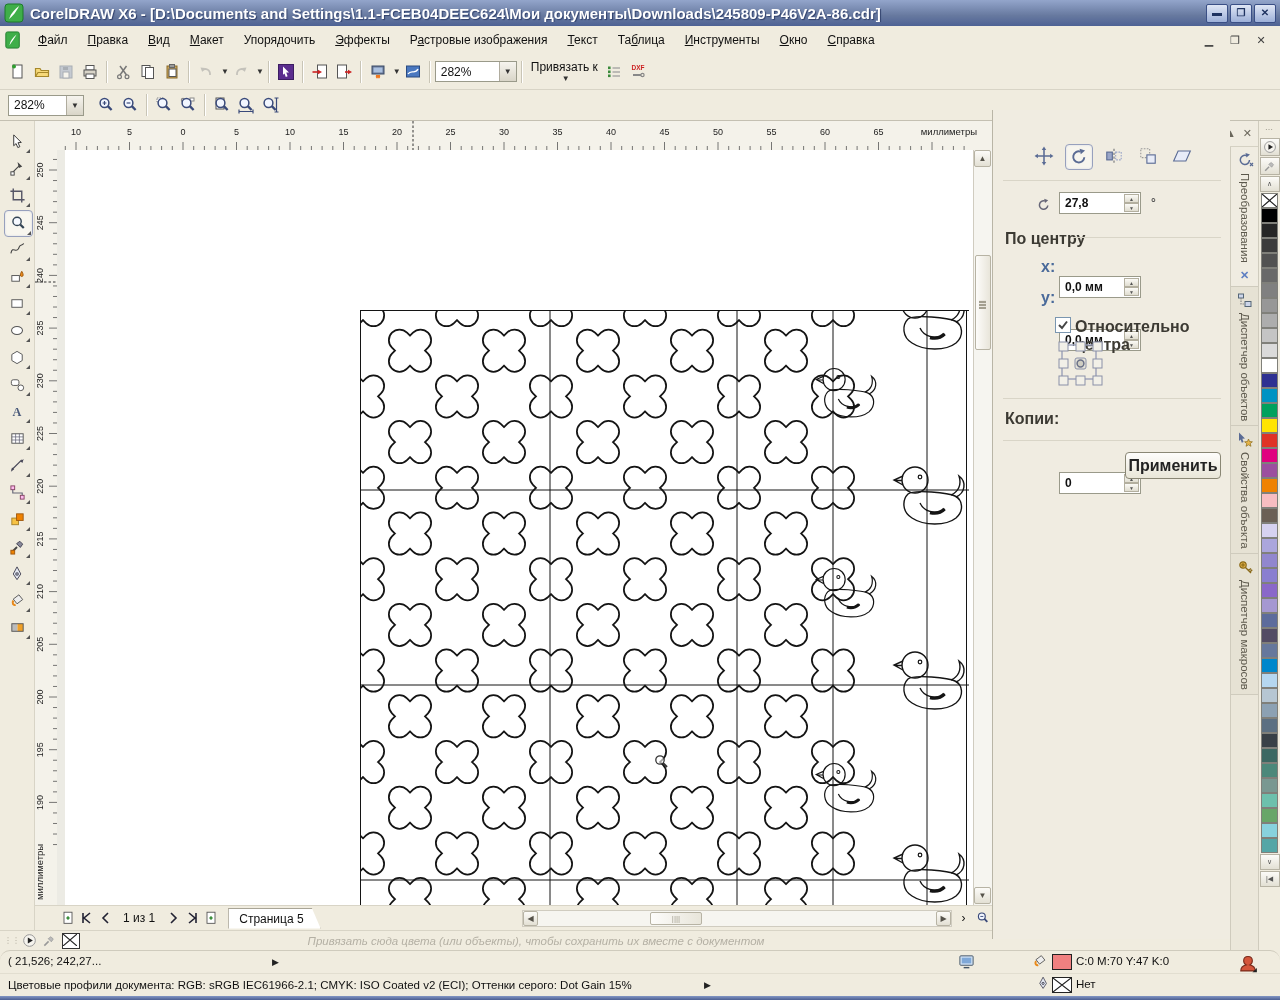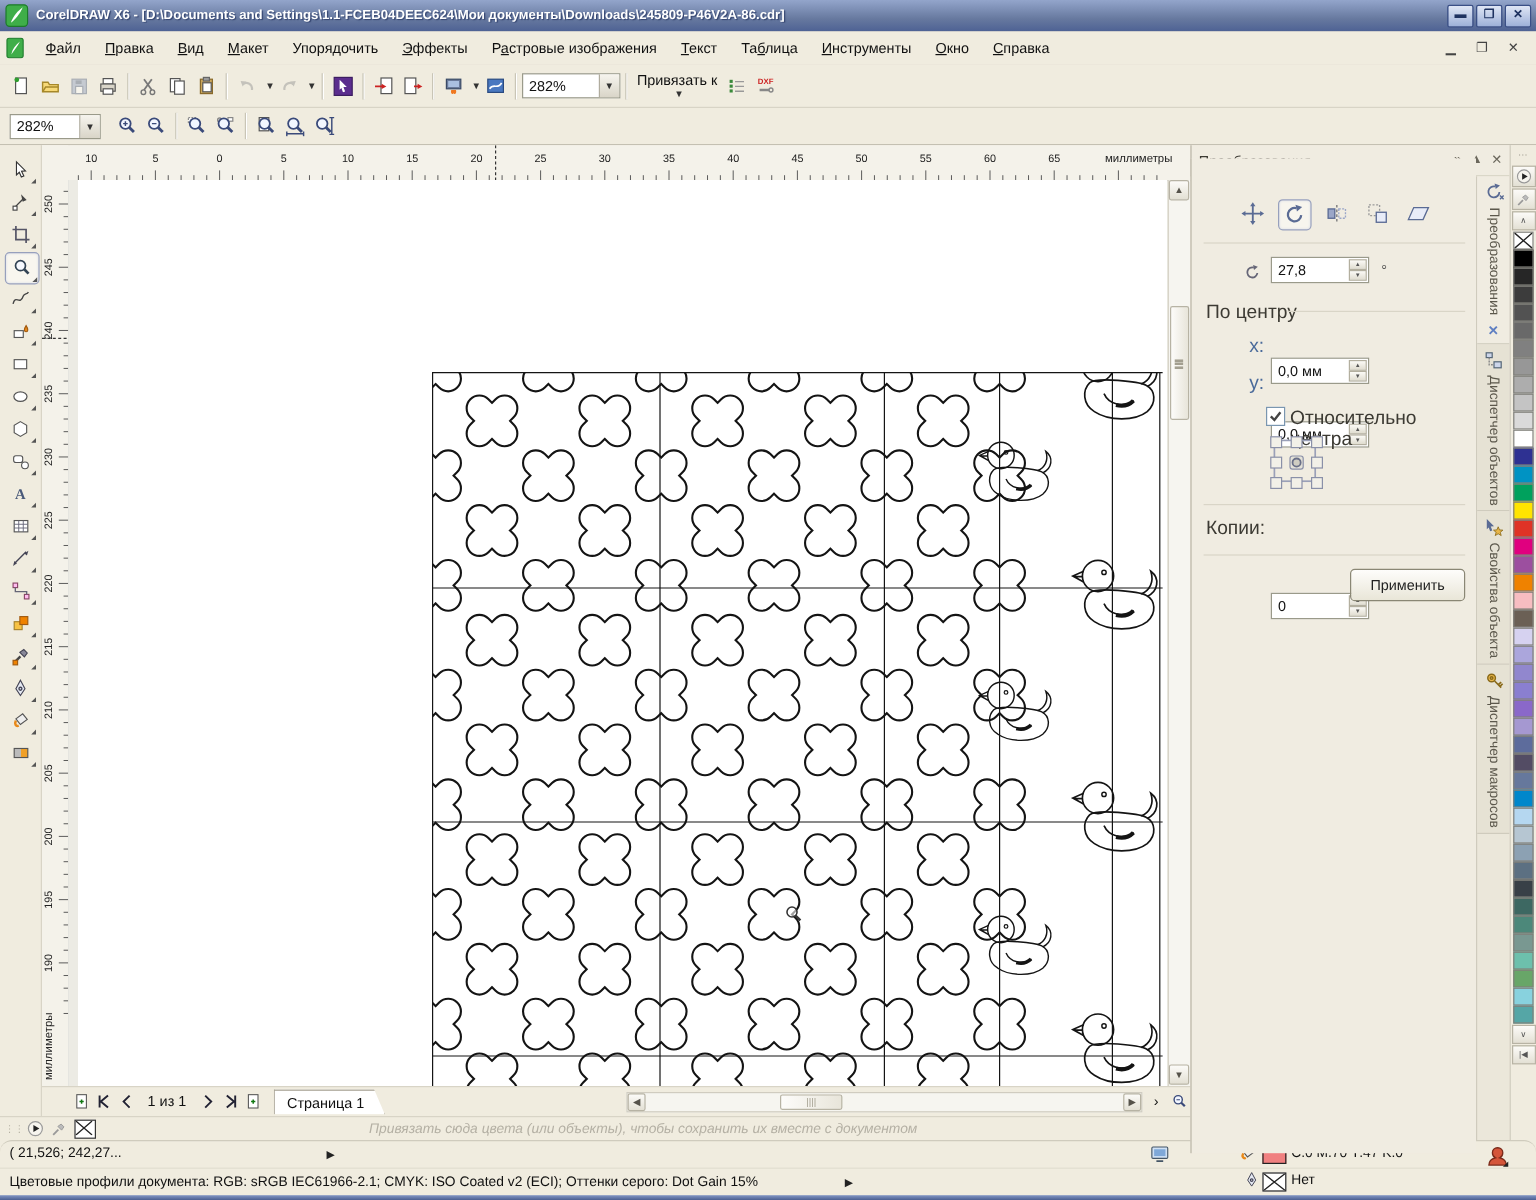--- a/index.html
+++ b/index.html
@@ -4,21 +4,21 @@
 <style>
   html,body{margin:0;padding:0;background:#cfcabb;}
   #app{position:relative;width:1280px;height:1000px;overflow:hidden;
        font-family:"Liberation Sans",sans-serif;font-size:12px;color:#111;
        background:#f0ecdf;user-select:none;}
   .abs{position:absolute;}
   
   .titlebar{position:absolute;left:0;top:0;width:1280px;height:26px;
     background:linear-gradient(#93a5cb,#67799f 60%,#4e6294);display:flex;align-items:center;
     border-bottom:1px solid #2f4270;}
-  .titlebar .title{color:#fff;font-weight:bold;font-size:11px;margin-left:6px;
+  .titlebar .title{color:#fff;font-weight:bold;font-size:15px;margin-left:6px;
     text-shadow:1px 1px 1px #30406b;white-space:nowrap;overflow:hidden;flex:1;}
   .appicon{width:20px;height:20px;margin-left:4px;flex:0 0 auto;}
   .winbtns{display:flex;gap:2px;margin-right:4px;}
   .winbtn{width:20px;height:17px;background:linear-gradient(#dfe6f5,#9db0d8);
     border:1px solid #3a4f86;border-radius:2px;color:#1e3260;font-size:10px;line-height:15px;
     text-align:center;font-weight:bold;}
   
   .menubar{position:absolute;left:0;top:26px;width:1280px;height:28px;background:#f0ecdf;
     border-bottom:1px solid #d8d4c6;display:flex;align-items:center;}
   .menuitem{padding:5px 10px;white-space:nowrap;}
@@ -78,42 +78,42 @@
   
   .statusbar{position:absolute;left:0;top:950px;width:1280px;height:46px;background:#f0ecdf;
     border-top:1px solid #cfcbbd;font-size:11.5px;border-radius:10px;}
   .statusbar .r1{position:absolute;left:0;top:0;width:1280px;height:22px;}
   .statusbar .r2{position:absolute;left:0;top:22px;width:1280px;height:24px;border-top:1px solid #e2ded0;}
   .swatch{display:inline-block;width:18px;height:14px;border:1px solid #222;vertical-align:-3px;}
   .bottomstrip{position:absolute;left:0;top:996px;width:1280px;height:4px;
     background:linear-gradient(#8296c4,#4c5f92);}
   .flyarrow{font-size:9px;color:#222;margin-left:4px;}
   
-  .docker{position:absolute;left:992px;top:132px;width:238px;height:829px;background:#f0ece1;
-    border-left:1px solid #b9b5a6;box-sizing:border-box;}
+  .docker{position:absolute;left:992px;top:110px;width:238px;height:829px;background:#f0ece1;
+    border-left:1px solid #b9b5a6;box-sizing:border-box;font-weight:bold;}
   .dockerhead{position:absolute;left:992px;top:121px;width:266px;height:26px;background:#f0ece1;
     border-left:1px solid #b9b5a6;border-bottom:1px solid #d5d1c3;display:flex;align-items:center;
     padding:0 6px;box-sizing:border-box;color:#3c3a33;}
   .dockerhead .hbtns{margin-left:auto;display:flex;gap:7px;color:#6b675c;font-size:11px;}
   .ticonrow{position:absolute;left:1030px;top:155px;display:flex;gap:8px;}
   .ticon{width:26px;height:24px;display:flex;align-items:center;justify-content:center;border-radius:4px;}
   .ticon.active{border:1px solid #97a0bd;background:#f7f5ee;box-shadow:inset 0 0 2px #cfd4e4;}
   .dsep{position:absolute;height:1px;background:#d9d5c7;}
   .field{background:#fff;border:1px solid #9a9a8a;height:22px;display:flex;align-items:center;
     padding-left:5px;box-sizing:border-box;font-size:12px;position:relative;}
   .spin{position:absolute;right:1px;top:1px;width:15px;height:18px;display:flex;flex-direction:column;}
   .spin span{flex:1;background:linear-gradient(#fbfaf6,#e0ddd0);border:1px solid #b3af9f;font-size:5px;
     color:#555;display:flex;align-items:center;justify-content:center;}
   .dlabel{position:absolute;font-size:16px;color:#3c3a33;}
   .grpline{position:absolute;height:1px;background:#d9d5c7;}
   .chk{position:absolute;width:14px;height:14px;background:#fff;border:1px solid #7a96b0;
     display:flex;align-items:center;justify-content:center;}
   .applybtn{position:absolute;width:94px;height:25px;border:1px solid #8a8775;border-radius:4px;
     background:linear-gradient(#fefdfb,#e9e6d8);display:flex;align-items:center;justify-content:center;
-    font-size:12px;color:#222;}
+    font-size:16px;color:#222;}
   
   .sidetabs{position:absolute;left:1230px;top:147px;width:28px;height:803px;background:#ebe7da;
     border-left:1px solid #cfcbbd;box-sizing:border-box;}
   .stab{position:relative;border-bottom:1px solid #cfcbbd;display:flex;flex-direction:column;
     align-items:center;padding:4px 0;background:#e6e2d4;}
   .stab.active{background:#f0ece1;}
   .stab .vlabel{writing-mode:vertical-rl;font-size:11.5px;color:#5c584c;margin-top:4px;white-space:nowrap;}
   .stab .closex{color:#5f7fc2;font-weight:bold;font-size:11px;margin-top:6px;}
   
   .palette{position:absolute;left:1258px;top:121px;width:22px;height:829px;background:#f0ecdf;
@@ -829,21 +829,21 @@
           <path d="M5,3 L11,8 L5,13 M12,3 L12,13" stroke="#223" fill="none" stroke-width="1.6"></path>
         </svg>
       </span>
     <span class="pgbtn" id="pg-add2">
         <svg width="16" height="16" viewBox="0 0 18 18">
           <rect x="4.5" y="2.5" width="9" height="12.5" fill="#fff" stroke="#555" stroke-width="1"></rect>
           <path d="M7,9 L11,9 M9,7 L9,11" fill="none" stroke="#171" stroke-width="1.4"></path>
         </svg>
       </span>
     <span class="pagetab">
-        <span>Страница 1</span>
+        <span>Страница 5</span>
       </span>
     <div class="hscroll">
       <div class="sbtn" style="left:0;top:0;width:15px;height:15px;">◀</div>
       <div class="sthumb" style="left:127px;top:1px;width:52px;height:13px;">
           <span class="grip" style="letter-spacing:0;font-size:8px;">||||</span>
         </div>
       <div class="sbtn" style="right:0;top:0;width:15px;height:15px;">▶</div>
     </div>
     <span class="pgbtn" style="margin-left:3px;">›</span>
     <span class="pgbtn" id="pg-zoom">

